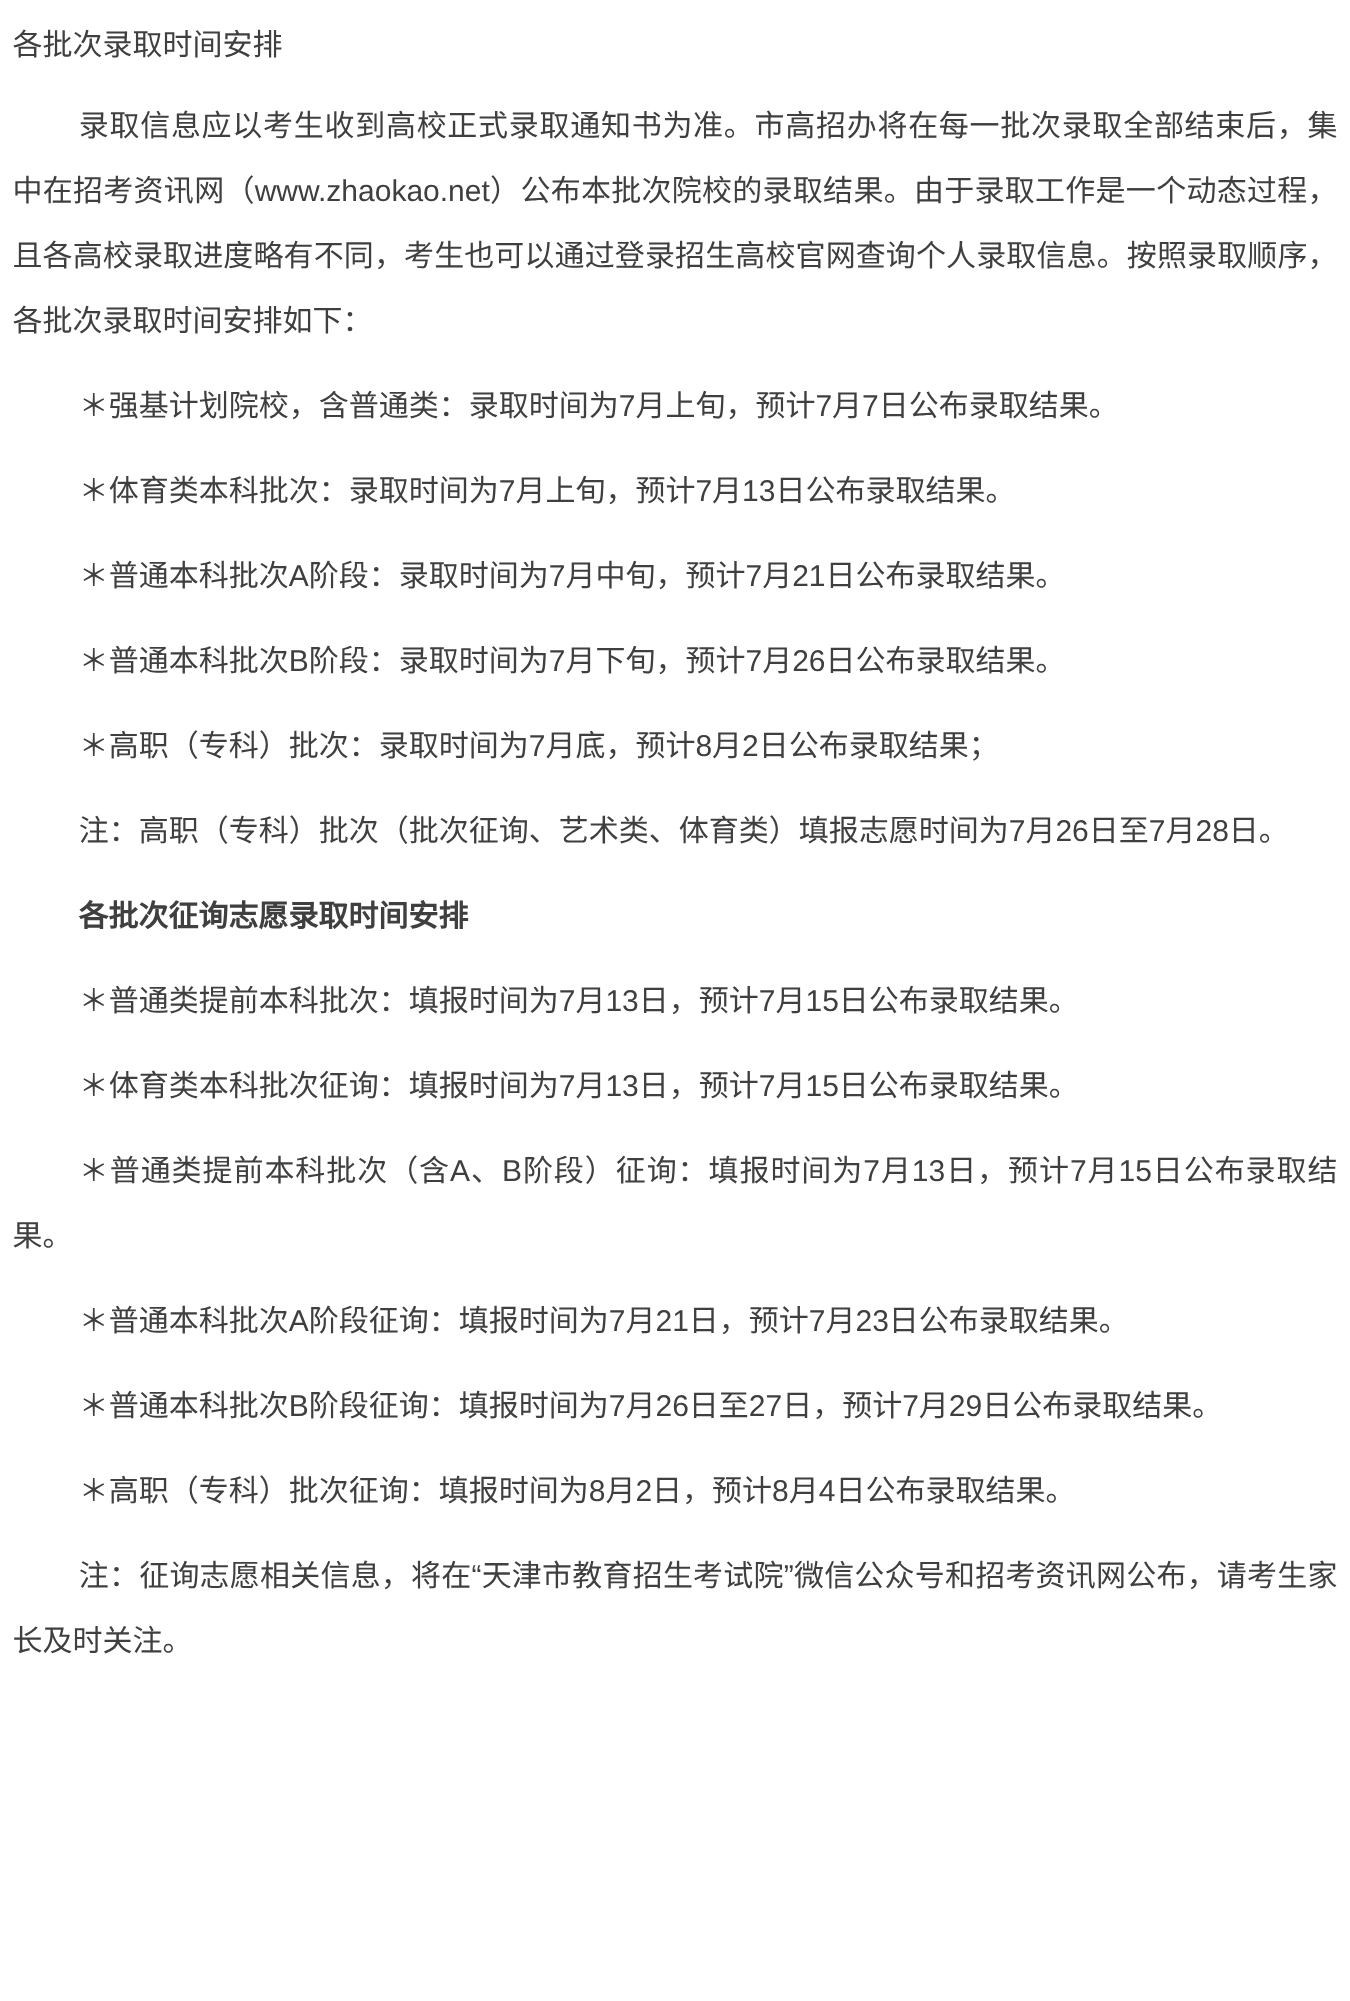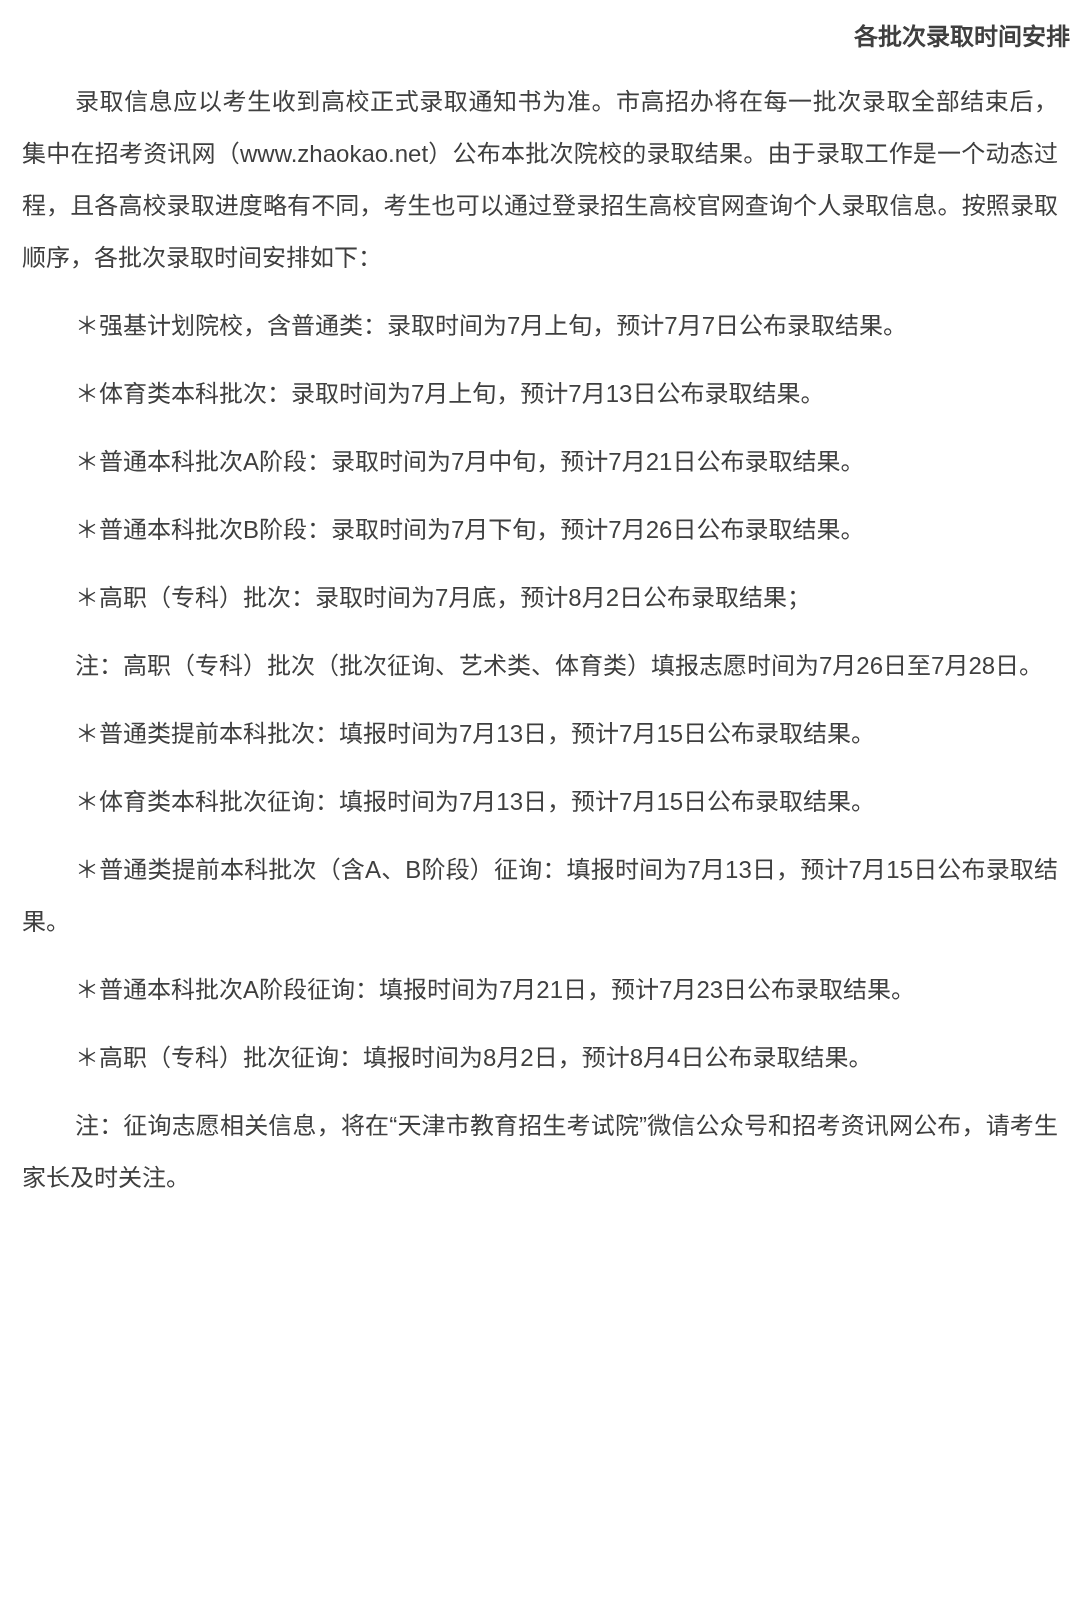--- a/index.html
+++ b/index.html
@@ -12,30 +12,30 @@
     font-family: "Liberation Sans", "DejaVu Sans", sans-serif;
     color: #3f3f3f;
   }
   .article {
     padding: 22px 10px 40px 10px;
     box-sizing: border-box;
     width: 1080px;
   }
   .article-title {
     font-size: 24px;
-    font-weight: bold;
-    text-align: right;
+    font-weight: normal;
+    text-align: left;
     line-height: 30px;
     margin: 0 0 24px 0;
     color: #3f3f3f;
   }
   .para {
     font-size: 24px;
     line-height: 52px;
-    margin: 16px 12px;
+    margin: 16px 0;
     text-indent: 53px;
     text-align: justify;
     text-justify: inter-ideograph;
     color: #3f3f3f;
     word-break: break-all;
   }
   .sub-heading {
     font-size: 24px;
     font-weight: bold;
     line-height: 52px;
@@ -54,22 +54,24 @@
   <p class="para">录取信息应以考生收到高校正式录取通知书为准。市高招办将在每一批次录取全部结束后，集中在招考资讯网（www.zhaokao.net）公布本批次院校的录取结果。由于录取工作是一个动态过程，且各高校录取进度略有不同，考生也可以通过登录招生高校官网查询个人录取信息。按照录取顺序，各批次录取时间安排如下：</p>
 
   <p class="para">＊强基计划院校，含普通类：录取时间为7月上旬，预计7月7日公布录取结果。</p>
   <p class="para">＊体育类本科批次：录取时间为7月上旬，预计7月13日公布录取结果。</p>
   <p class="para">＊普通本科批次A阶段：录取时间为7月中旬，预计7月21日公布录取结果。</p>
   <p class="para">＊普通本科批次B阶段：录取时间为7月下旬，预计7月26日公布录取结果。</p>
   <p class="para">＊高职（专科）批次：录取时间为7月底，预计8月2日公布录取结果；</p>
 
   <p class="para">注：高职（专科）批次（批次征询、艺术类、体育类）填报志愿时间为7月26日至7月28日。</p>
 
+  <h2 class="sub-heading">各批次征询志愿录取时间安排</h2>
 
   <p class="para">＊普通类提前本科批次：填报时间为7月13日，预计7月15日公布录取结果。</p>
   <p class="para">＊体育类本科批次征询：填报时间为7月13日，预计7月15日公布录取结果。</p>
   <p class="para">＊普通类提前本科批次（含A、B阶段）征询：填报时间为7月13日，预计7月15日公布录取结果。</p>
   <p class="para">＊普通本科批次A阶段征询：填报时间为7月21日，预计7月23日公布录取结果。</p>
+  <p class="para">＊普通本科批次B阶段征询：填报时间为7月26日至27日，预计7月29日公布录取结果。</p>
   <p class="para">＊高职（专科）批次征询：填报时间为8月2日，预计8月4日公布录取结果。</p>
 
   <p class="para">注：征询志愿相关信息，将在“天津市教育招生考试院”微信公众号和招考资讯网公布，请考生家长及时关注。</p>
 
 </div>
 
 </body></html>

